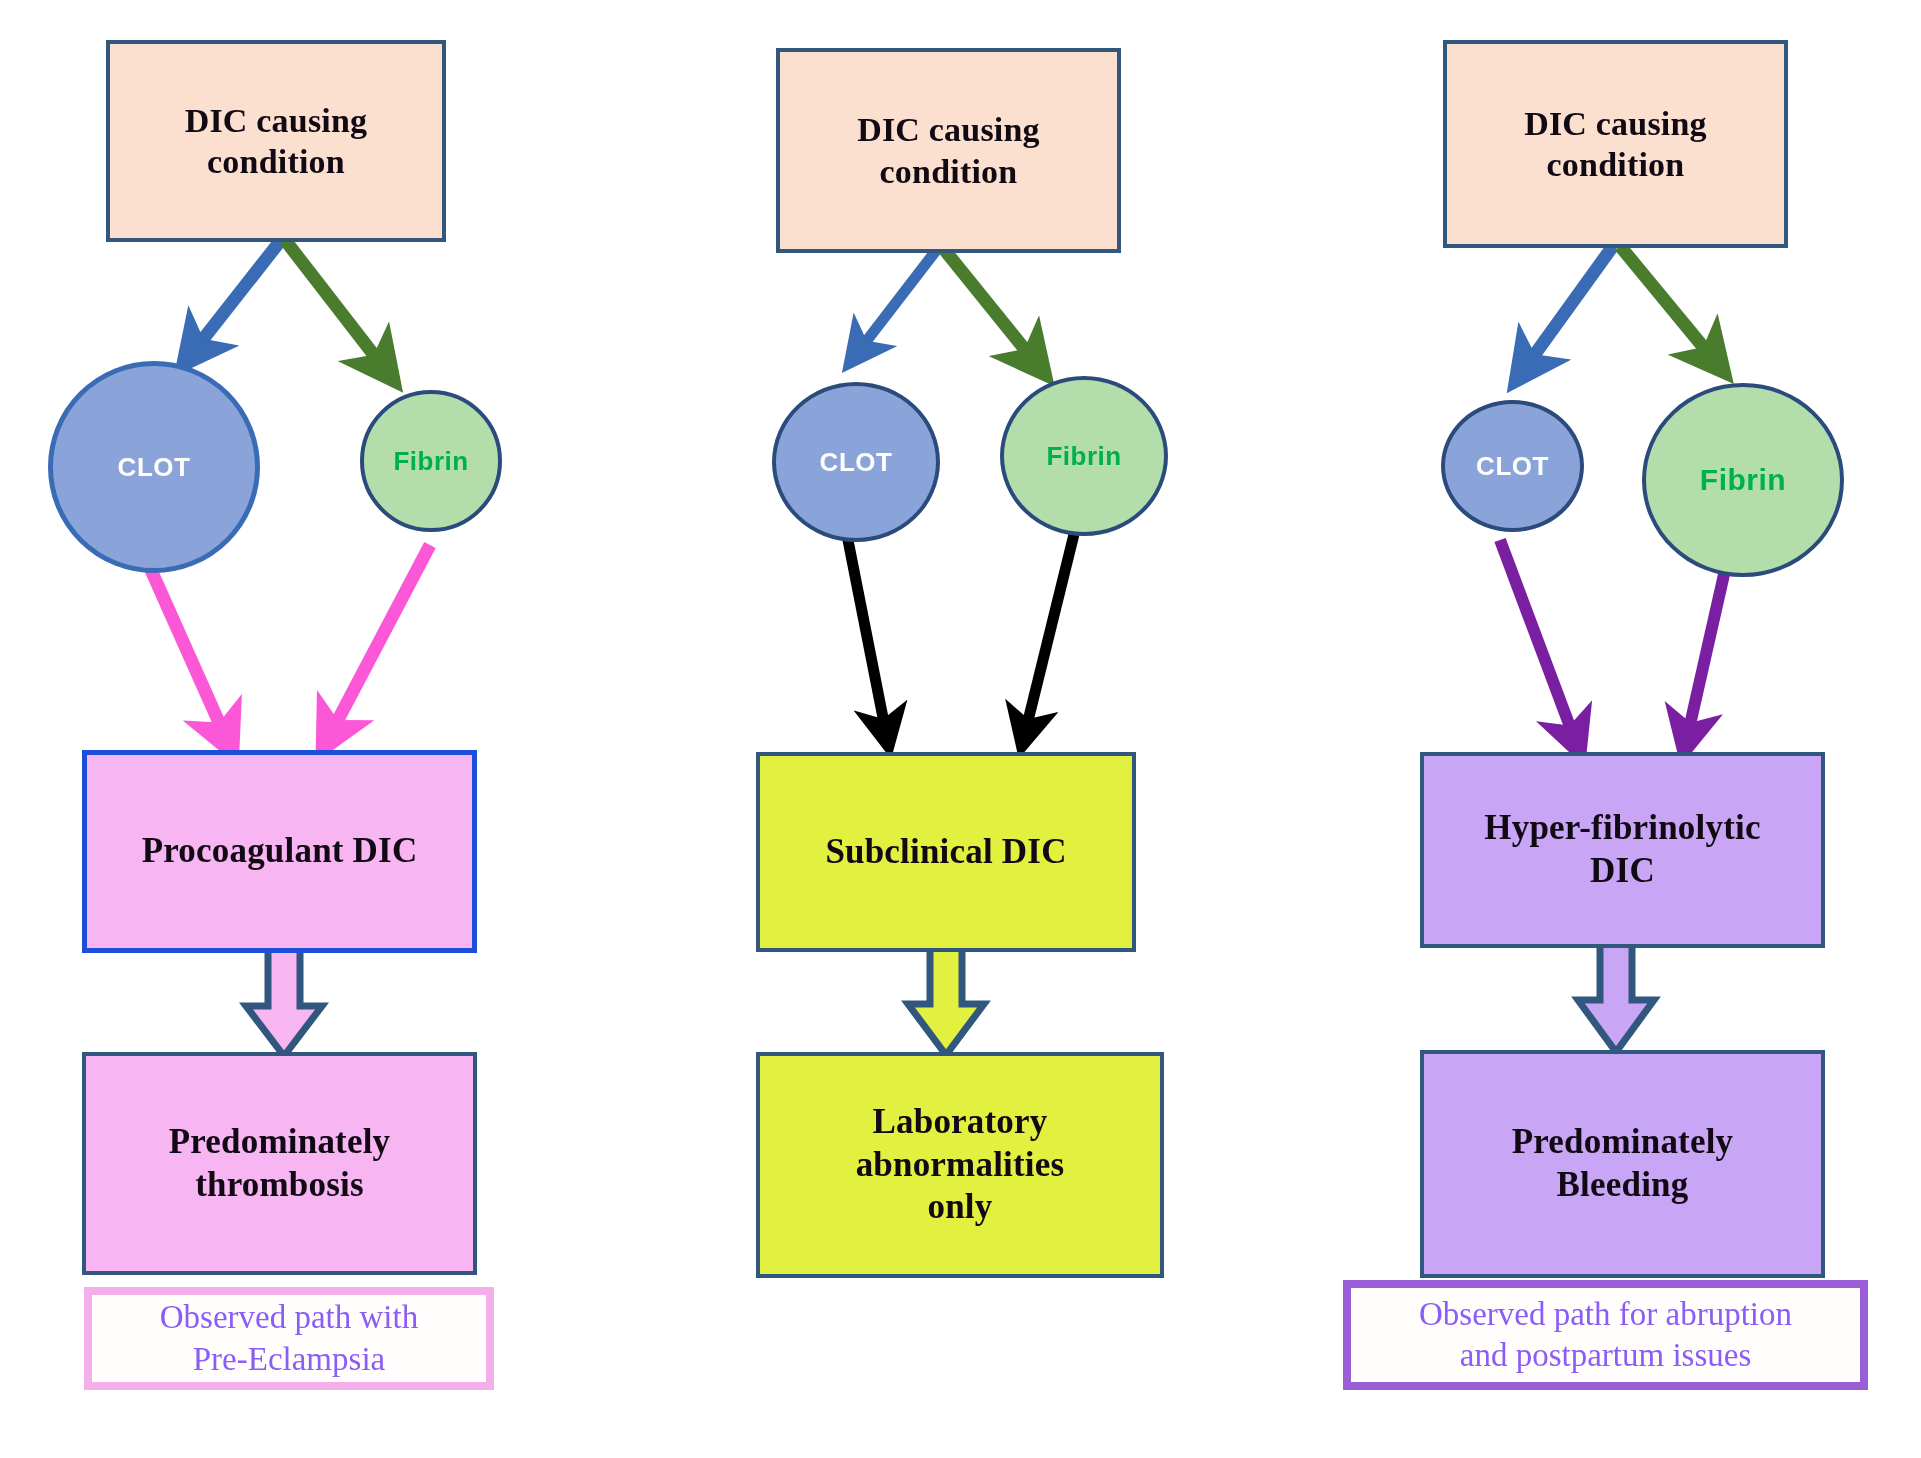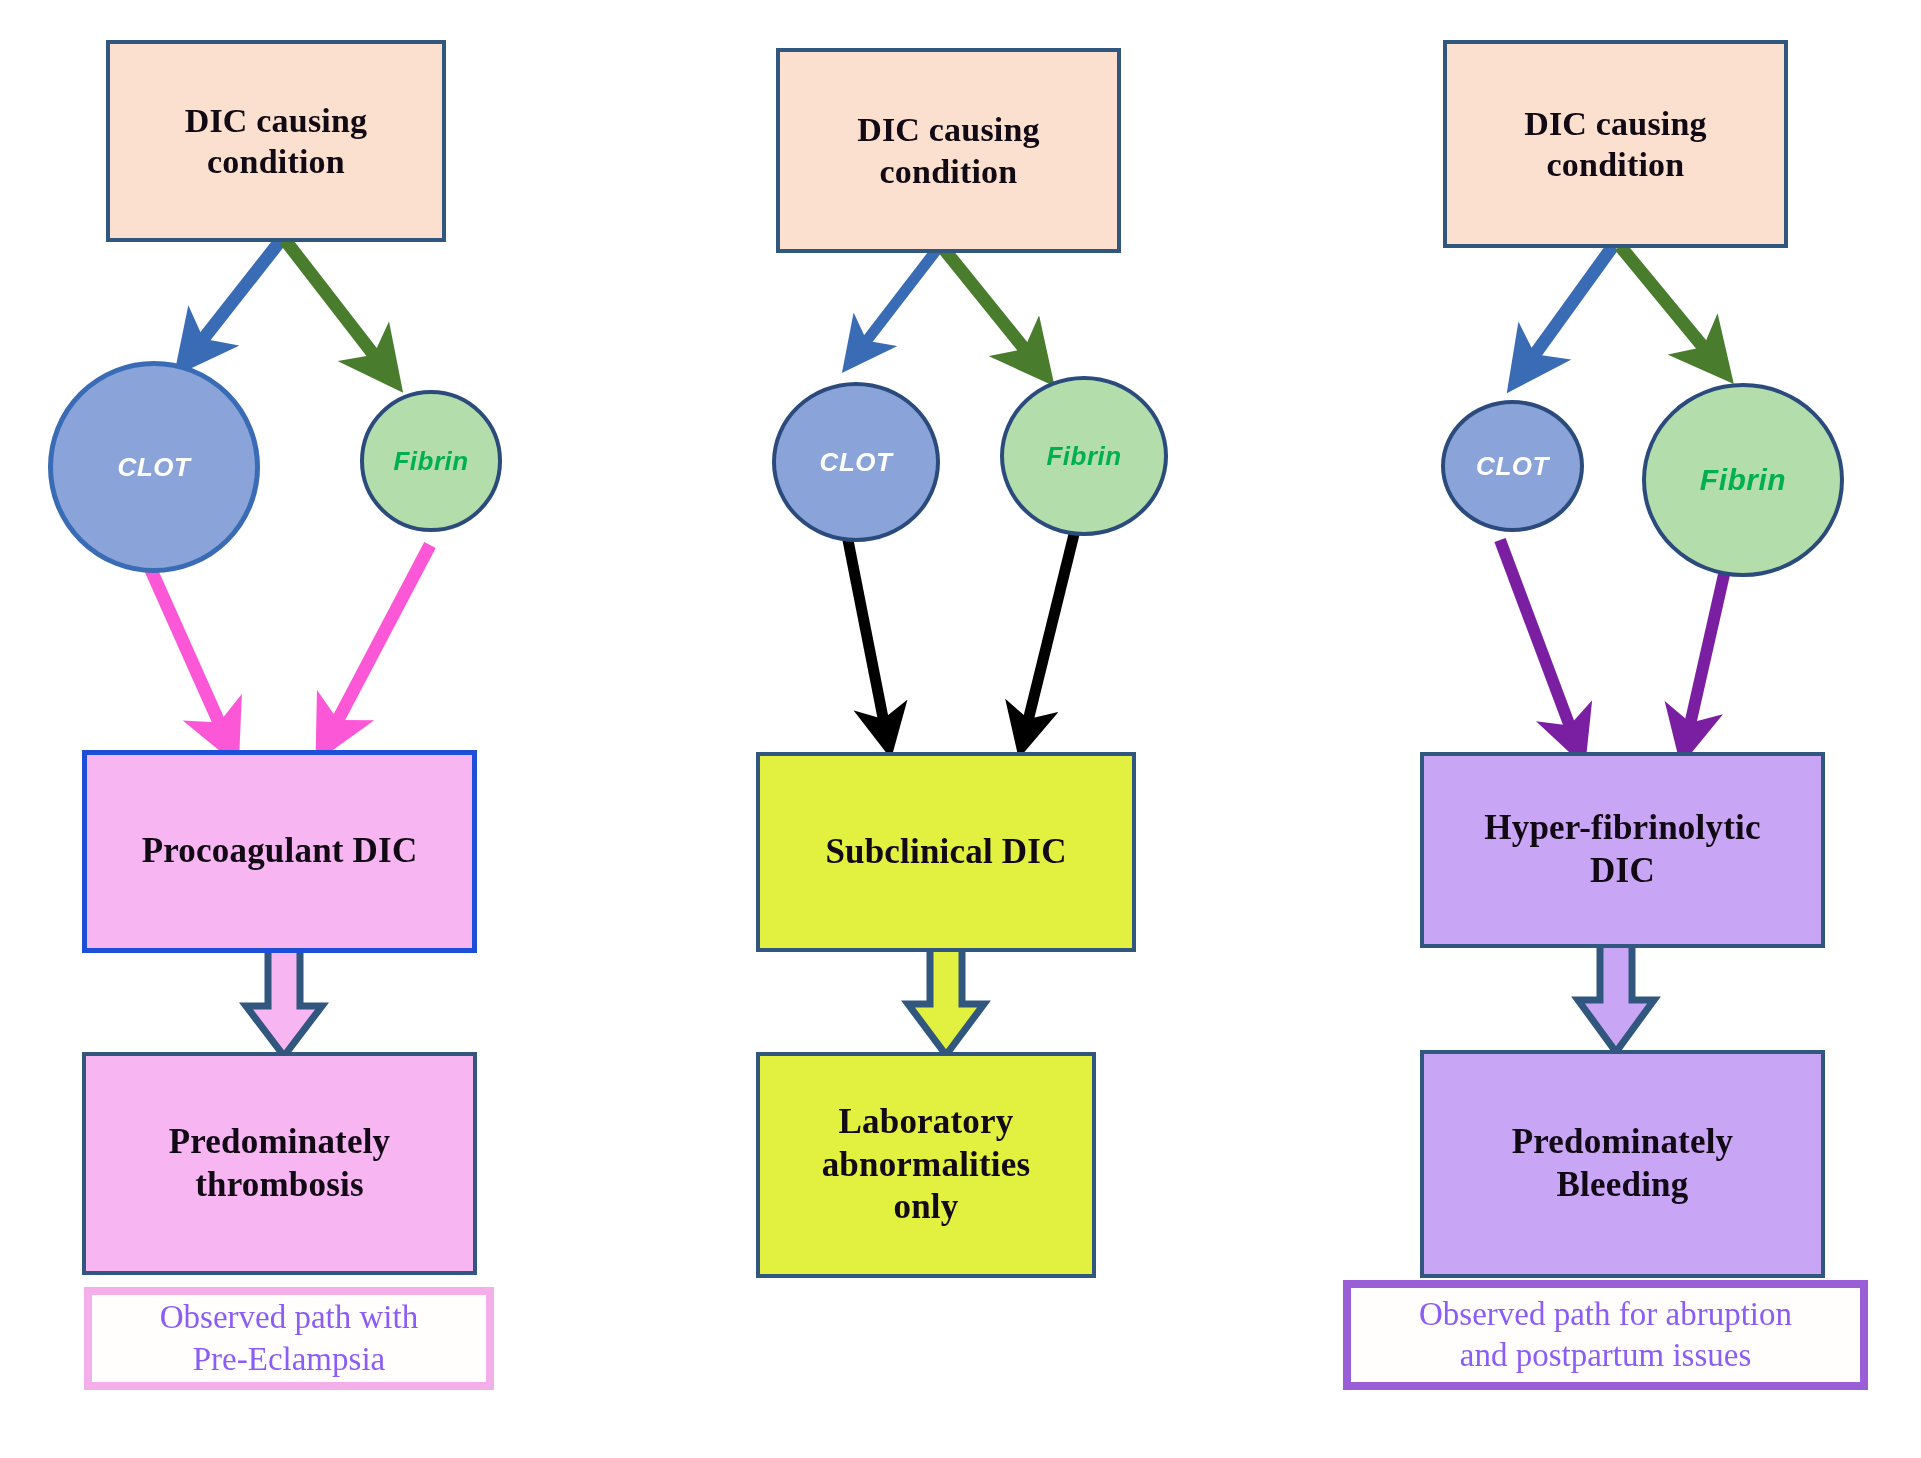--- a/index.html
+++ b/index.html
@@ -50,21 +50,20 @@
 
   .circle {
     border-radius: 50%;
     box-sizing: border-box;
   }
   .circle .label {
     font-family: "Liberation Sans", "DejaVu Sans", sans-serif;
     font-weight: bold;
     font-size: 26px;
     letter-spacing: 0.5px;
-    font-style: italic;
   }
   .clot {
     background: #8aa4da;
     border: 5px solid #3a6bb5;
     color: #ffffff;
   }
   .clot.thin { border: 4px solid #2b4b7c; }
   .fibrin {
     background: #b3ddaa;
     border: 4px solid #2b4b7c;
@@ -196,21 +195,21 @@
   </div>
 
   <div class="node circle fibrin" style="left:1000px; top:376px; width:168px; height:160px;">
     <span class="label">Fibrin</span>
   </div>
 
   <div class="node rect mid-box" style="left:756px; top:752px; width:380px; height:200px; background:#e2f03f;">
     <span class="label" style="white-space:pre-line;">Subclinical DIC</span>
   </div>
 
-  <div class="node rect bot-box" style="left:756px; top:1052px; width:340px; height:226px; background:#e2f03f;">
+  <div class="node rect bot-box" style="left:756px; top:1052px; width:408px; height:226px; background:#e2f03f;">
     <span class="label" style="white-space:pre-line;">Laboratory
 abnormalities
 only</span>
   </div>
 
   <div class="node rect top-box" style="left:1443px; top:40px; width:345px; height:208px; background:#fbe0d0;">
     <span class="label" style="white-space:pre-line;">DIC causing
 condition</span>
   </div>
 

